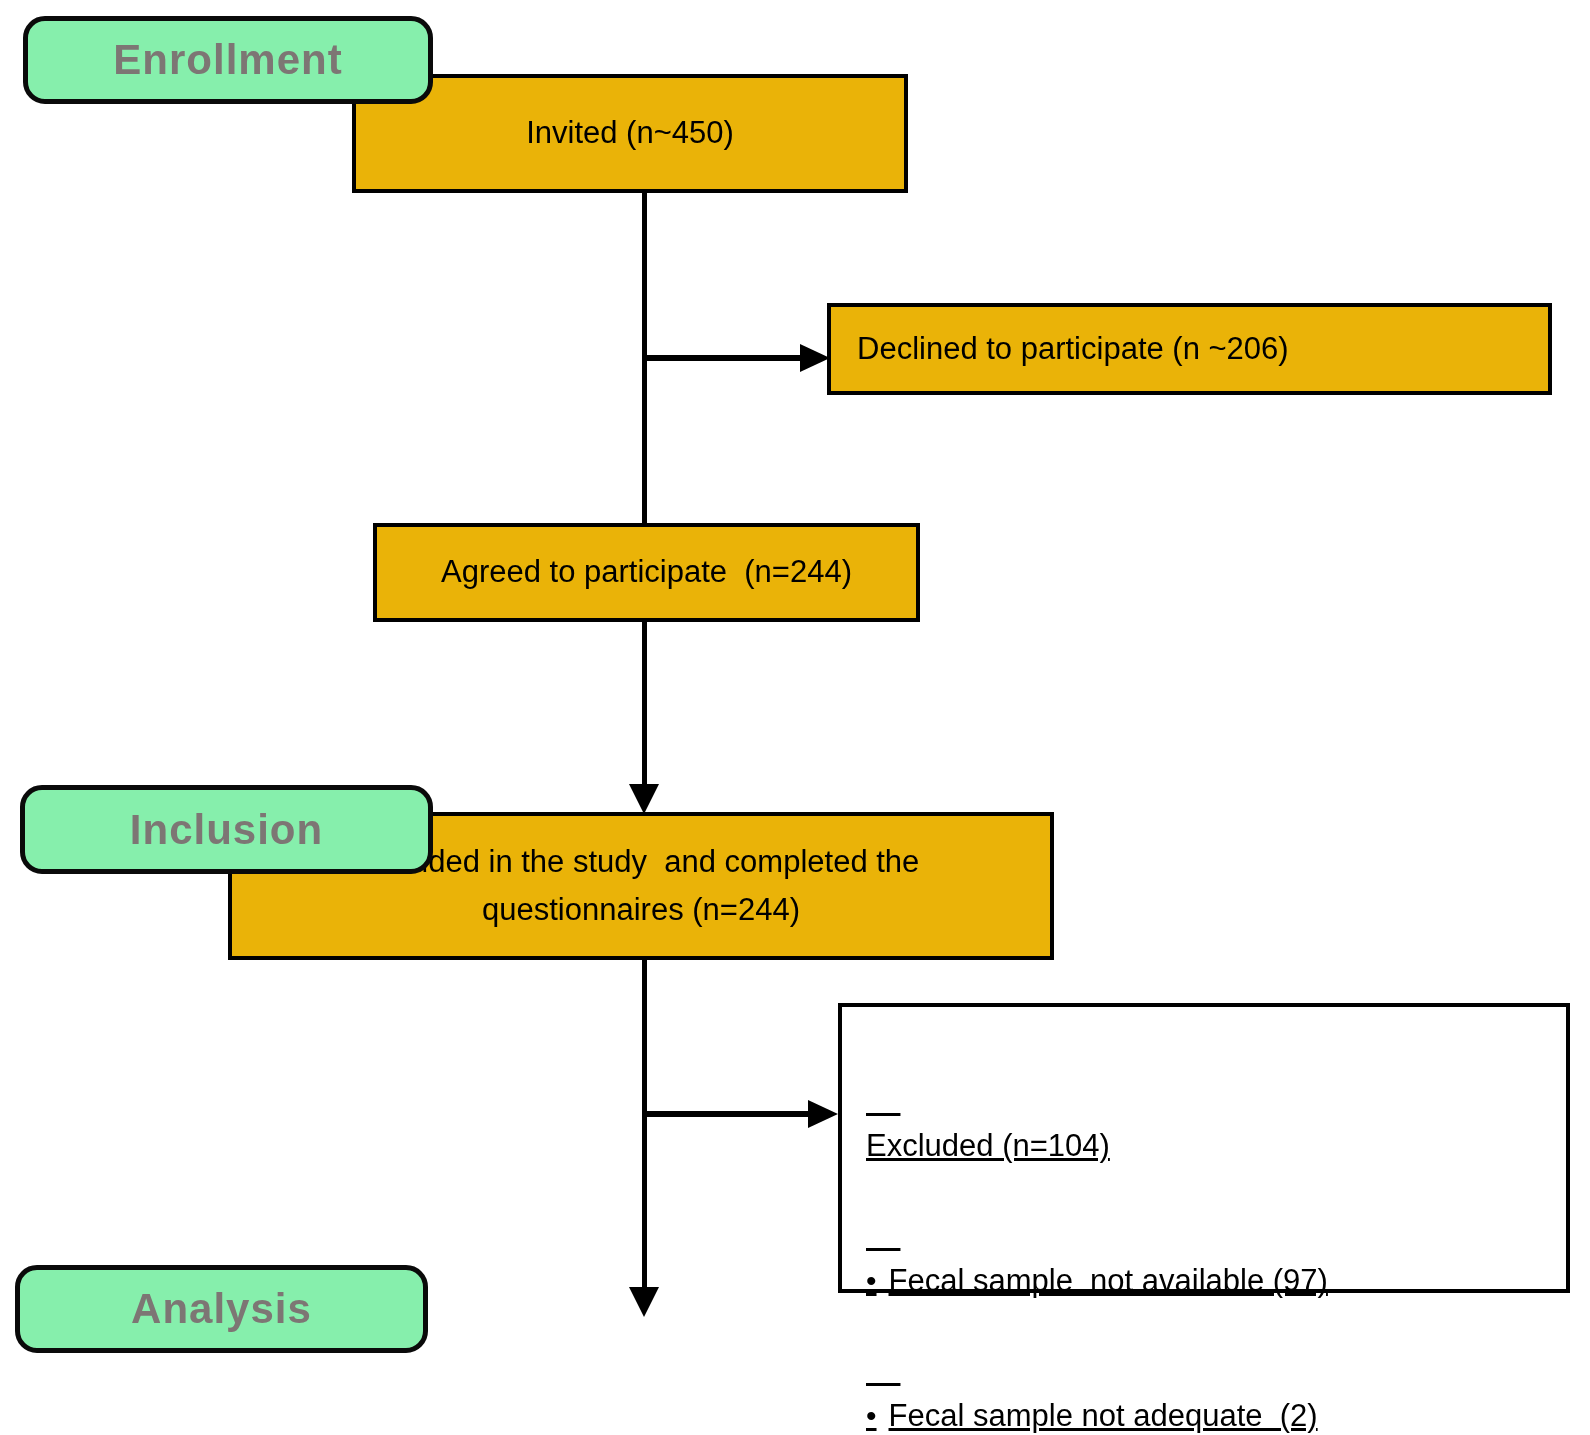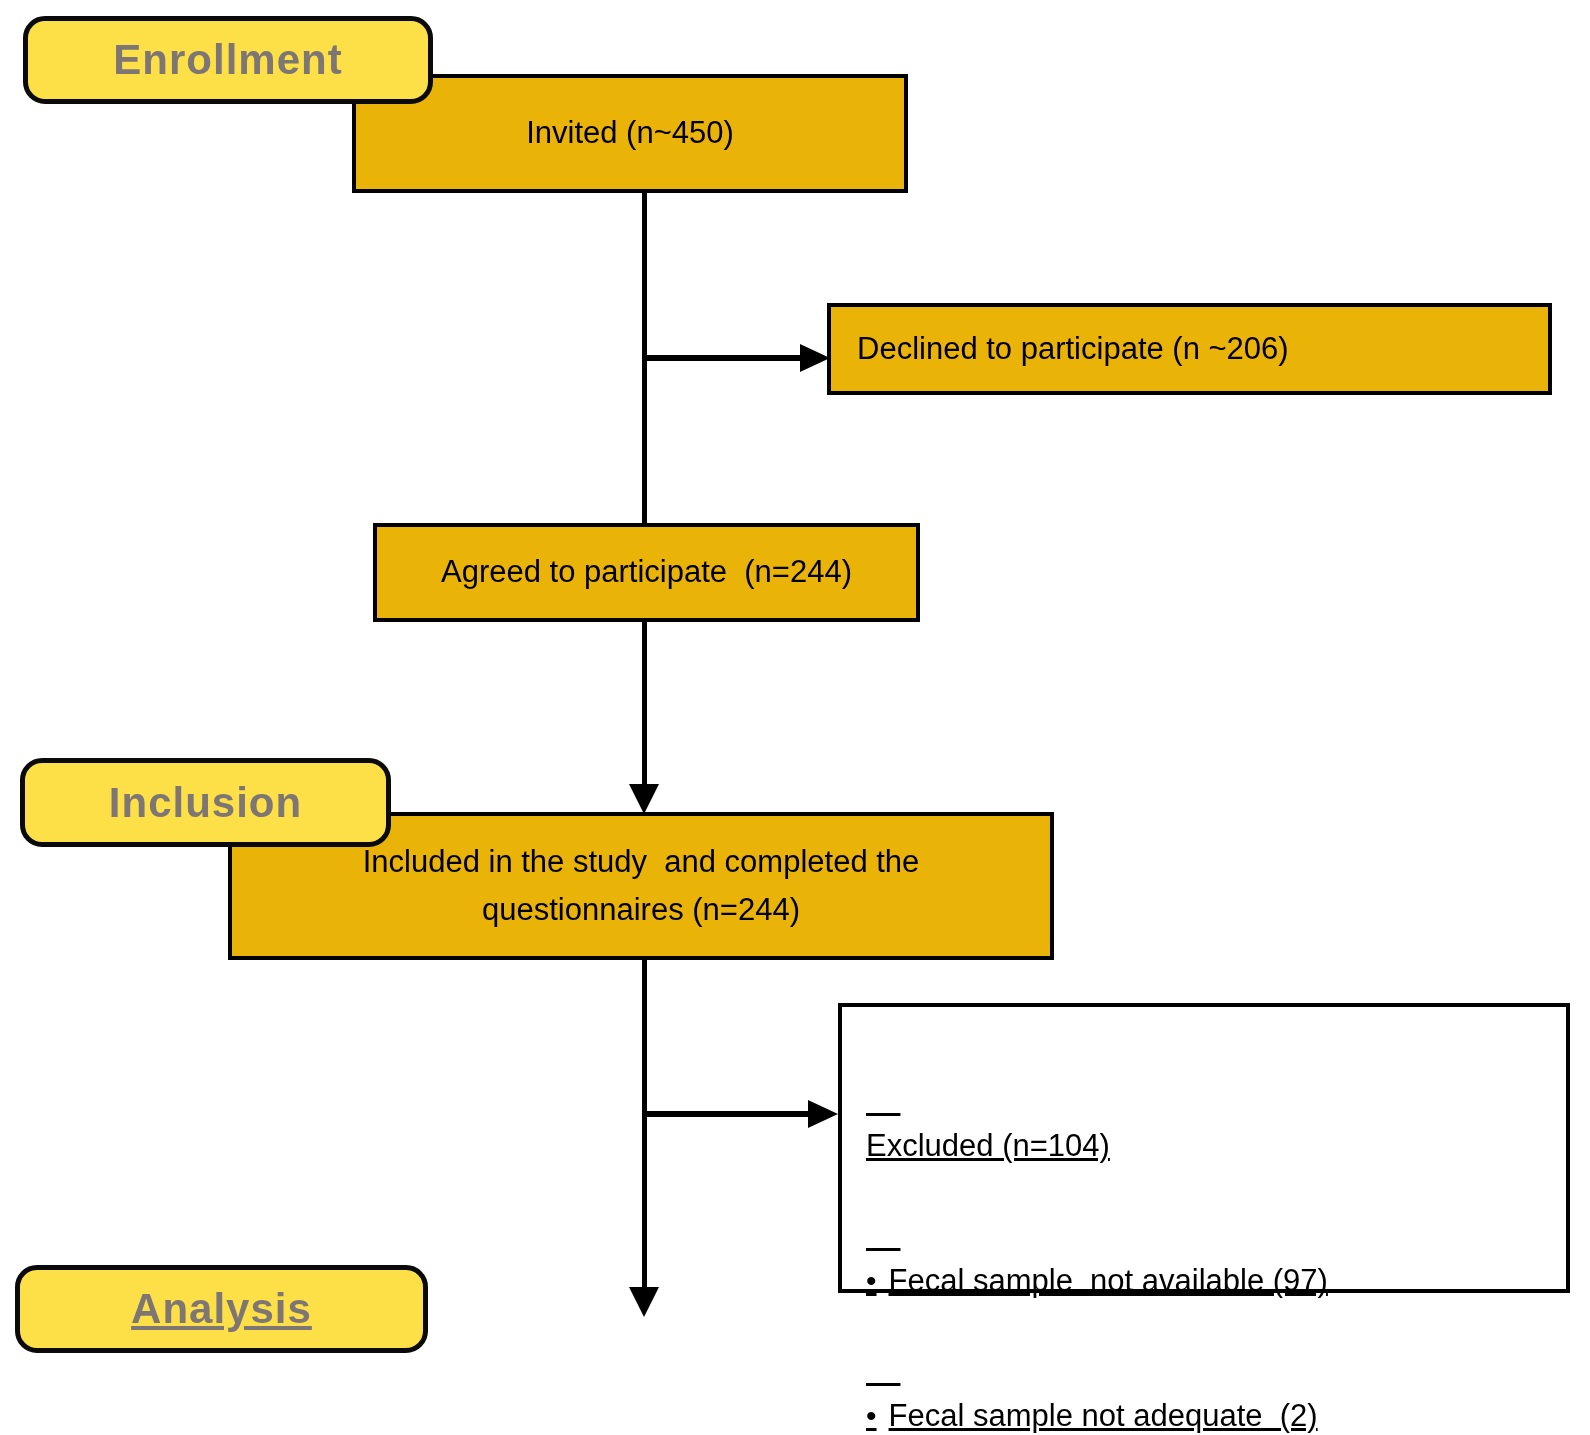--- a/index.html
+++ b/index.html
@@ -30,21 +30,21 @@
     z-index: 2;
   }
   .flowbox.left-align {
     justify-content: flex-start;
     text-align: left;
     padding-left: 26px;
   }
   
   .stagelabel {
     position: absolute;
-    background: #fde047;
+    background: #86efac;
     border: 5px solid #0a0a0a;
     border-radius: 22px;
     display: flex;
     align-items: center;
     justify-content: center;
     font-size: 42px;
     font-weight: bold;
     color: #7d7674;
     letter-spacing: 1px;
     z-index: 5;
@@ -119,21 +119,21 @@
     <span>Declined to participate (n ~206)</span>
   </div>
 
   <div class="flowbox" style="left:373px; top:523px; width:547px; height:99px;">
     <span>Agreed to participate  (n=244)</span>
   </div>
 
   <div class="vline" style="left:642px; top:622px; height:165px;"></div>
   <div class="arrow-down" style="left:629px; top:784px;"></div>
 
-  <div class="stagelabel" style="left:20px; top:758px; width:371px; height:89px;">
+  <div class="stagelabel" style="left:20px; top:785px; width:413px; height:89px;">
     <span>Inclusion</span>
   </div>
 
   <div class="flowbox" style="left:228px; top:812px; width:826px; height:148px;">
     <span>Included in the study  and completed the
 questionnaires (n=244)</span>
   </div>
 
   <div class="vline" style="left:642px; top:960px; height:328px;"></div>
 
@@ -149,18 +149,18 @@
     <div class="bullet-row">
       <span class="bullet">•</span>
       <span>Fecal sample not adequate  (2)</span>
     </div>
     
     
   </div>
 
   <div class="arrow-down" style="left:629px; top:1287px;"></div>
 
-  <div class="stagelabel" style="left:15px; top:1265px; width:413px; height:88px;text-decoration:underline;">
+  <div class="stagelabel" style="left:15px; top:1265px; width:413px; height:88px;">
     <span>Analysis</span>
   </div>
 
 
 </div>
 
 </body></html>

